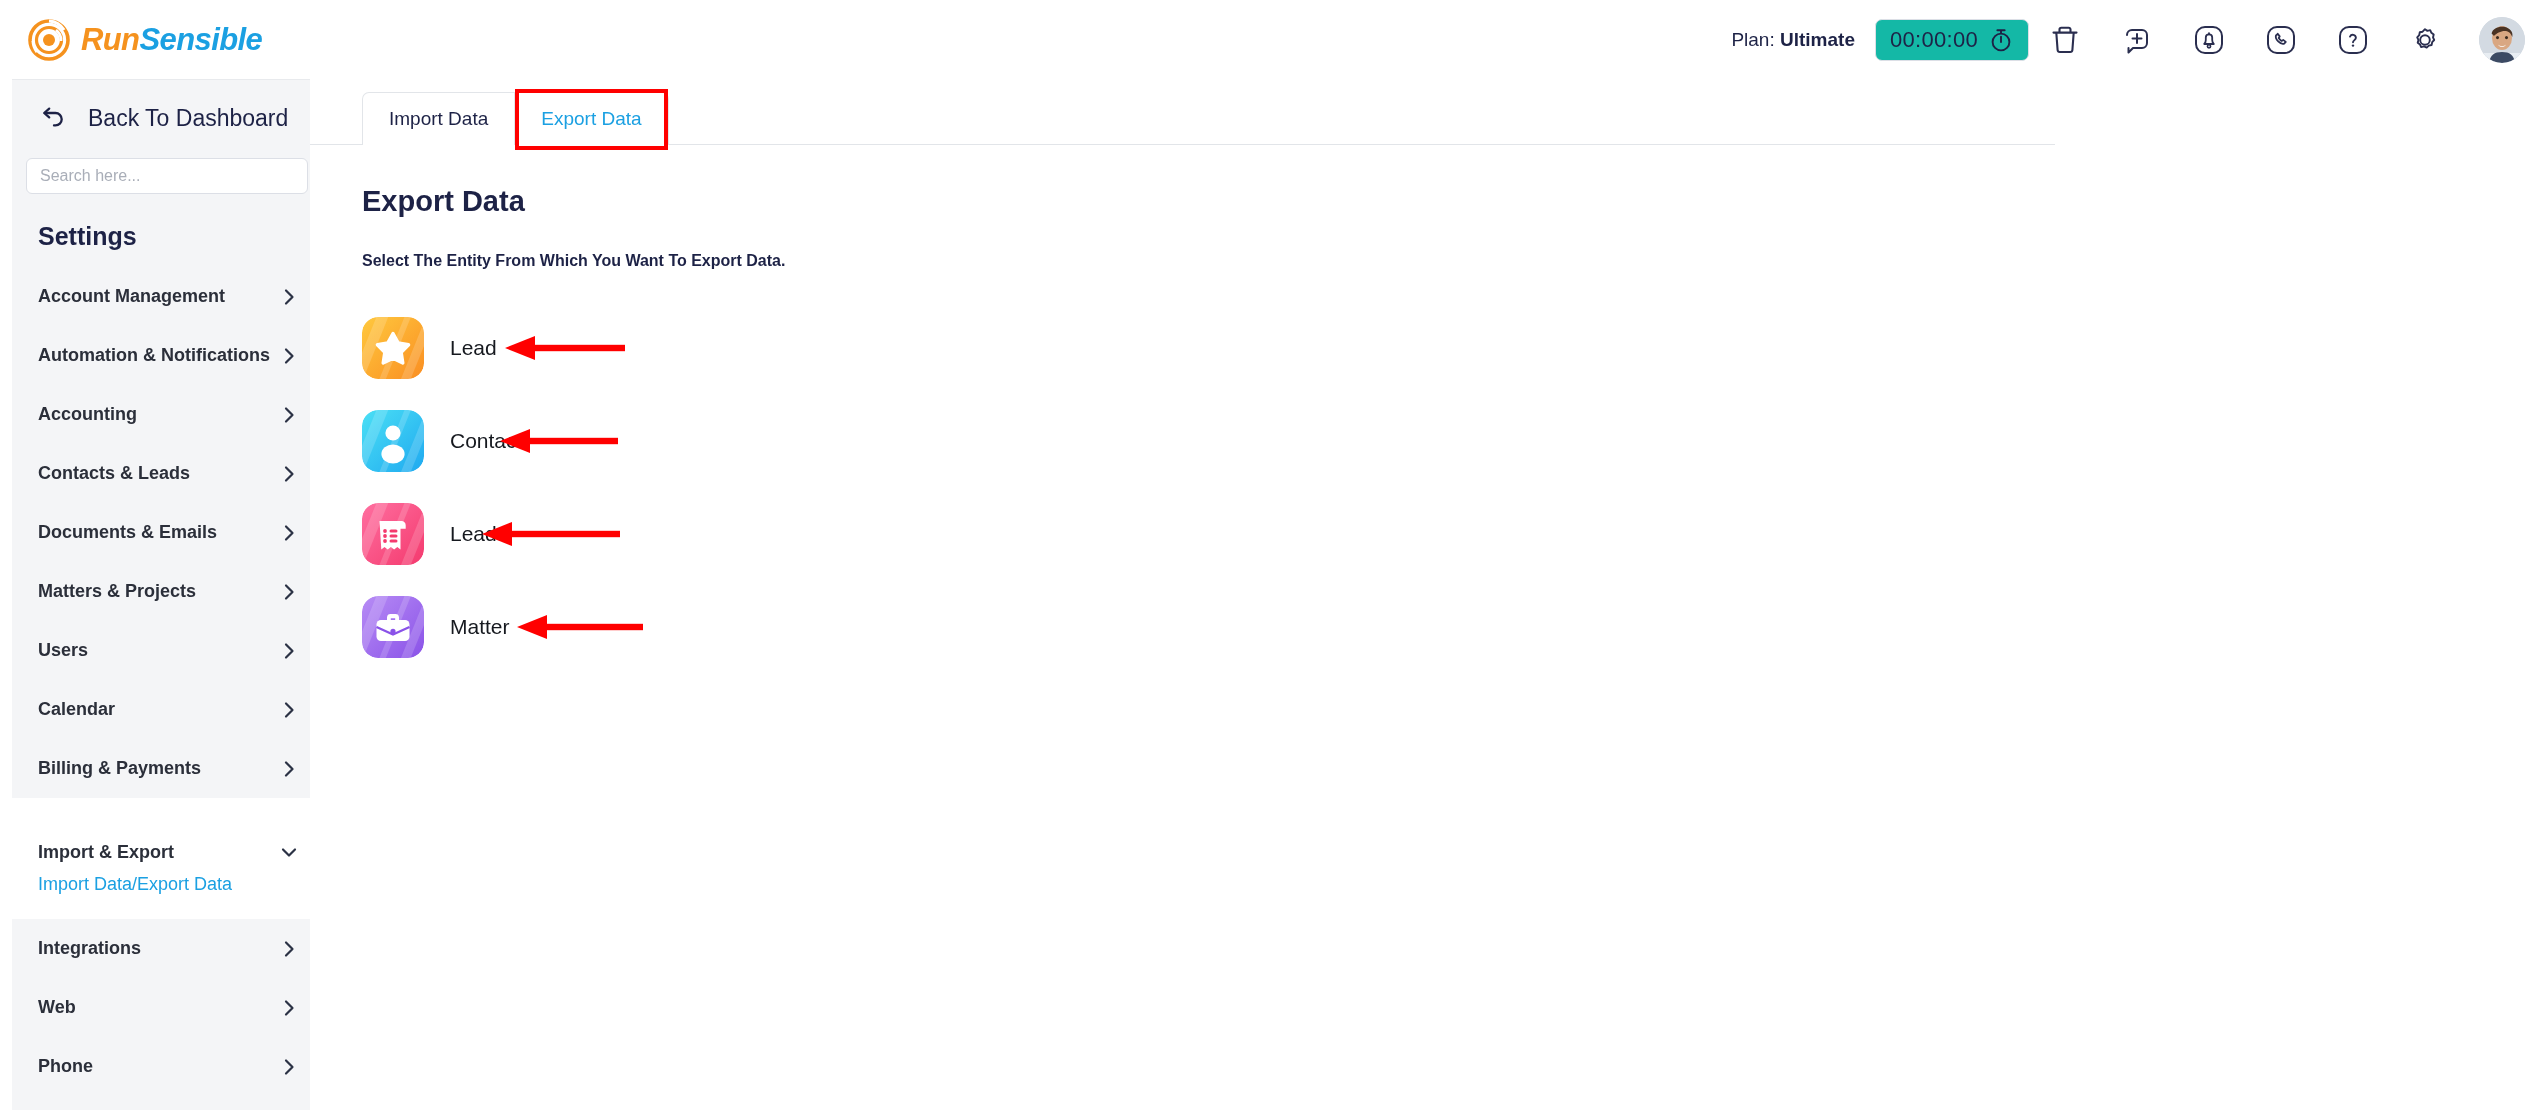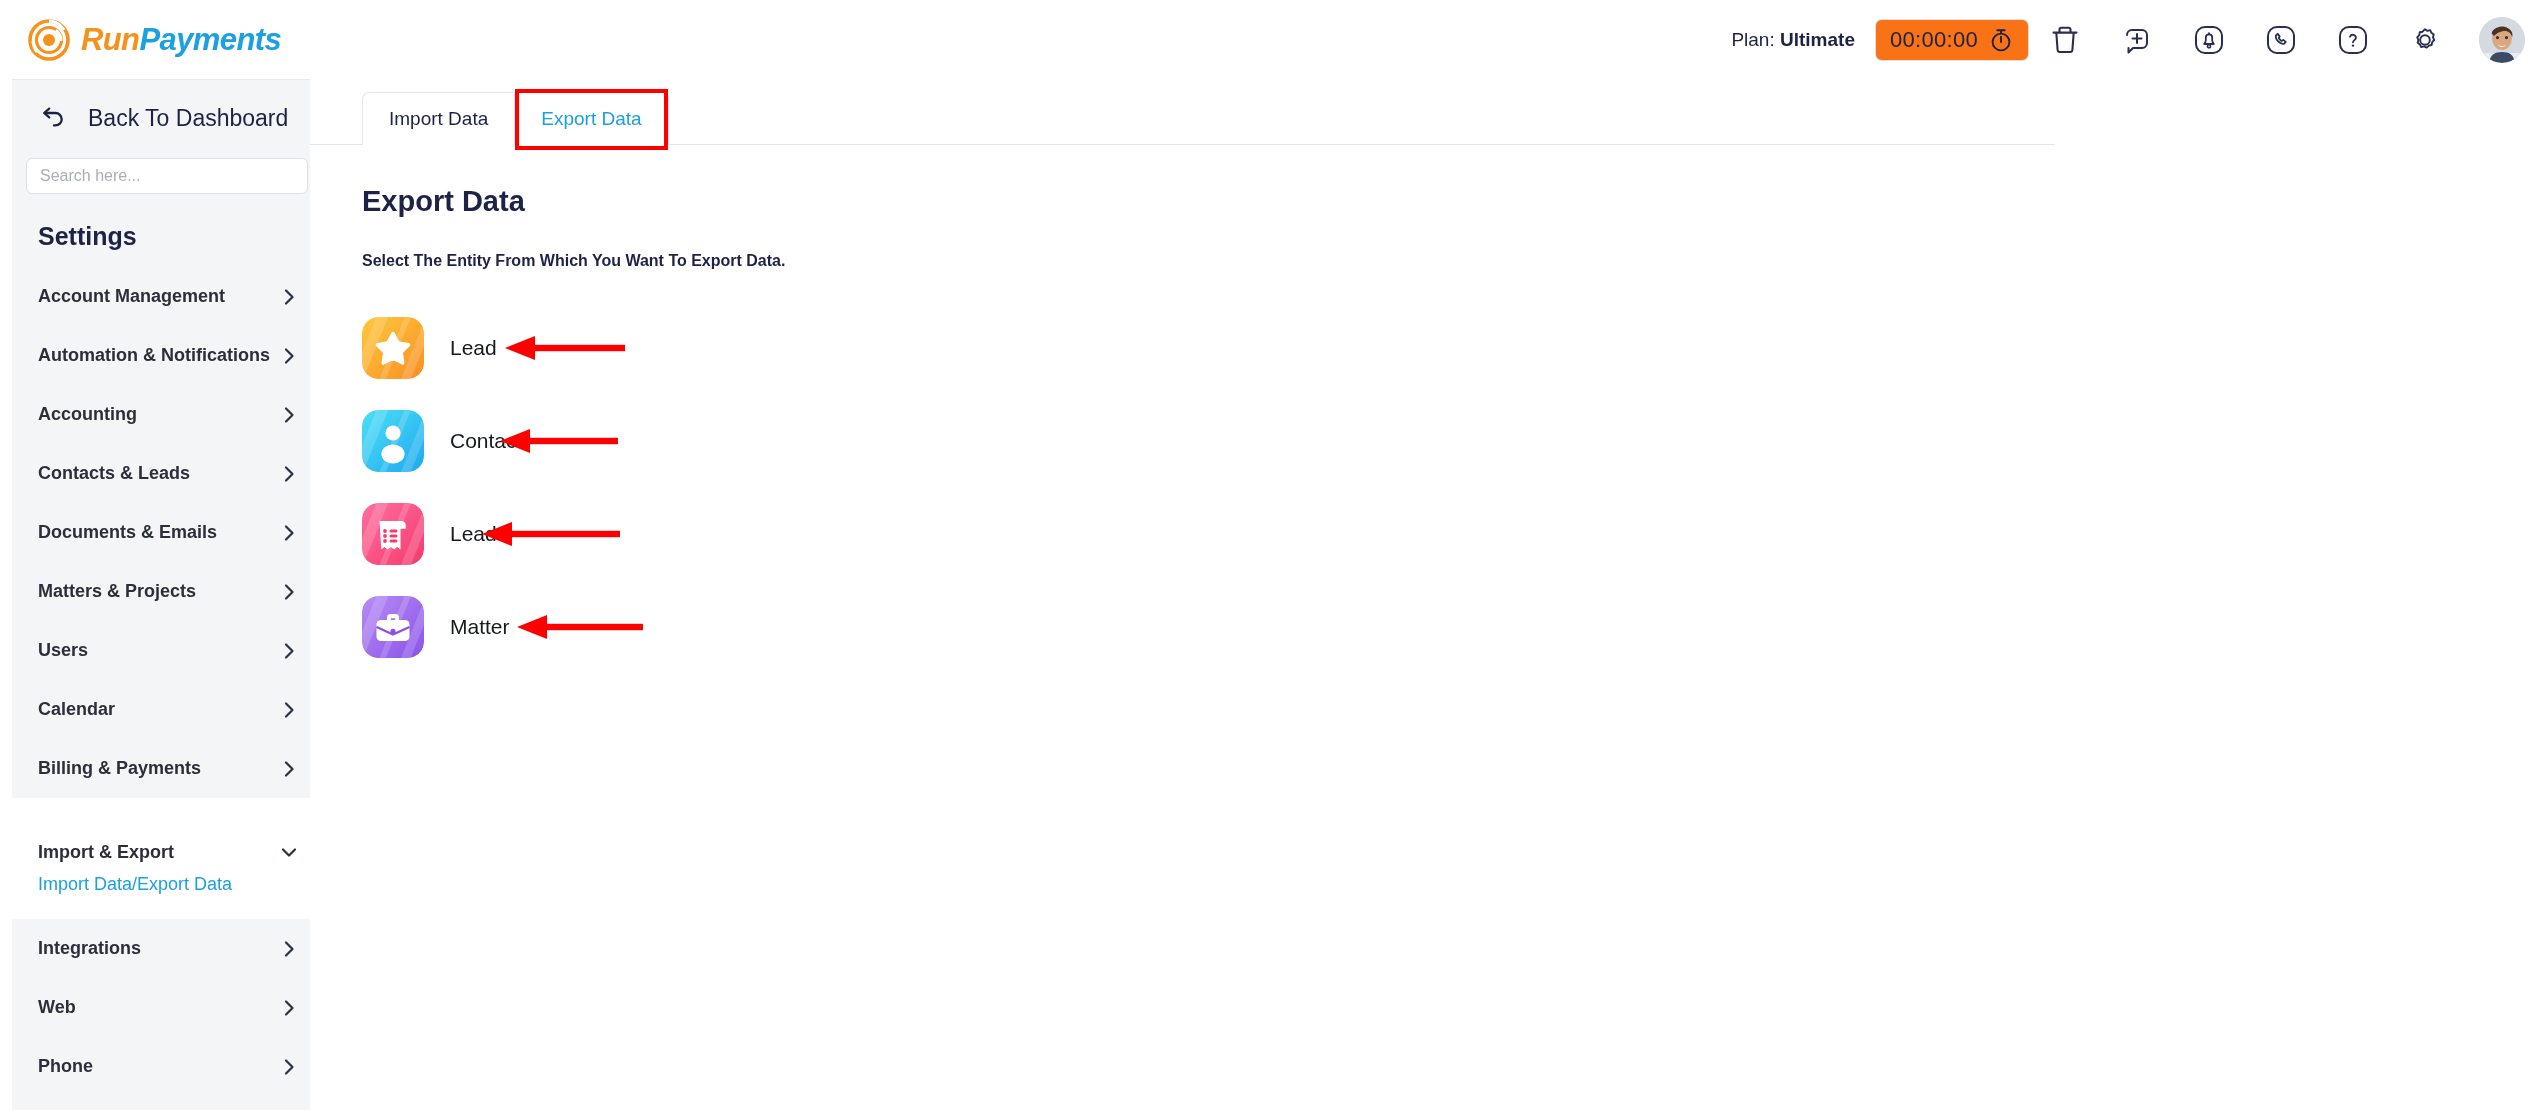--- a/index.html
+++ b/index.html
@@ -55,21 +55,21 @@
   .plan-label b { font-weight: bold; }
 
   .timer-box {
     display: flex;
     align-items: center;
     gap: 10px;
     border: 1px solid #dcdfe6;
     border-radius: 7px;
     height: 42px;
     padding: 0 14px;
-    background: #f97316;
+    background: #14b8a6;
   }
   .timer-val {
     font-size: 22px;
     color: #1D2246;
     font-weight: 500;
     letter-spacing: 0.3px;
   }
   .hdr-icon {
     width: 72px; height: 60px;
     display: flex; align-items: center; justify-content: center;
@@ -259,21 +259,21 @@
 
   <div class="logo-wrap">
     <svg class="logo-mark" viewBox="0 0 42 42">
       <circle cx="21" cy="21" r="19" fill="none" stroke="#F5921E" stroke-width="3.6"></circle>
       <circle cx="21" cy="21" r="12.5" fill="none" stroke="#F5921E" stroke-width="3.2"></circle>
       <circle cx="21" cy="21" r="6" fill="#F5921E"></circle>
       <path d="M21 2 A19 19 0 0 1 36 11" fill="none" stroke="#ffffff" stroke-width="3.2"></path>
       <path d="M9 33 A19 19 0 0 1 5 22" fill="none" stroke="#ffffff" stroke-width="3"></path>
       <path d="M28 11 A12.5 12.5 0 0 1 33 22" fill="none" stroke="#ffffff" stroke-width="2.8"></path>
     </svg>
-    <div class="logo-text"><span class="logo-run">Run</span><span class="logo-sensible">Payments</span></div>
+    <div class="logo-text"><span class="logo-run">Run</span><span class="logo-sensible">Sensible</span></div>
   </div>
 
   <div class="topbar-right">
 
     <div class="plan-label"><span>Plan:</span> <b>Ultimate</b></div>
 
     <div class="timer-box">
       <span class="timer-val">00:00:00</span>
       <svg width="26" height="26" viewBox="0 0 26 26">
         <circle cx="13" cy="15" r="8.4" fill="none" stroke="#1D2246" stroke-width="1.9"></circle>

